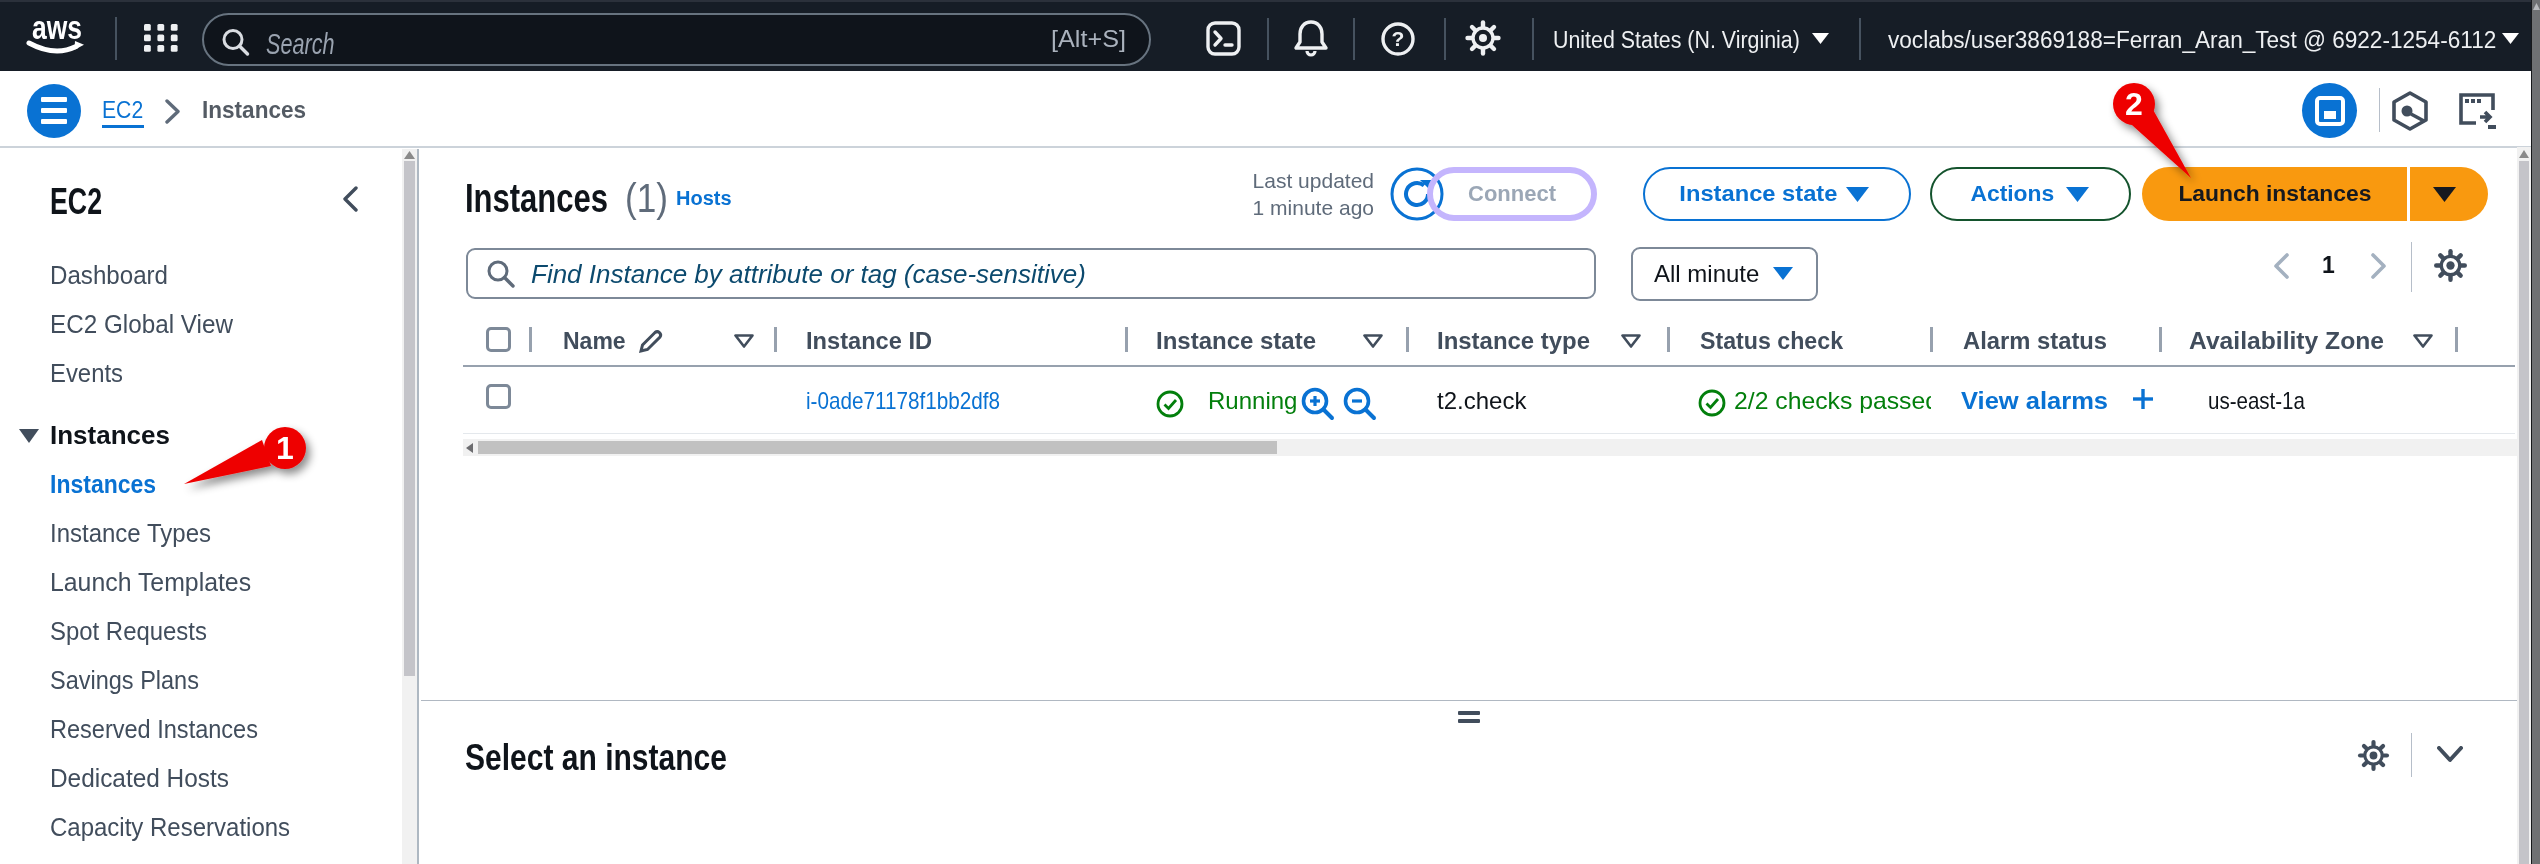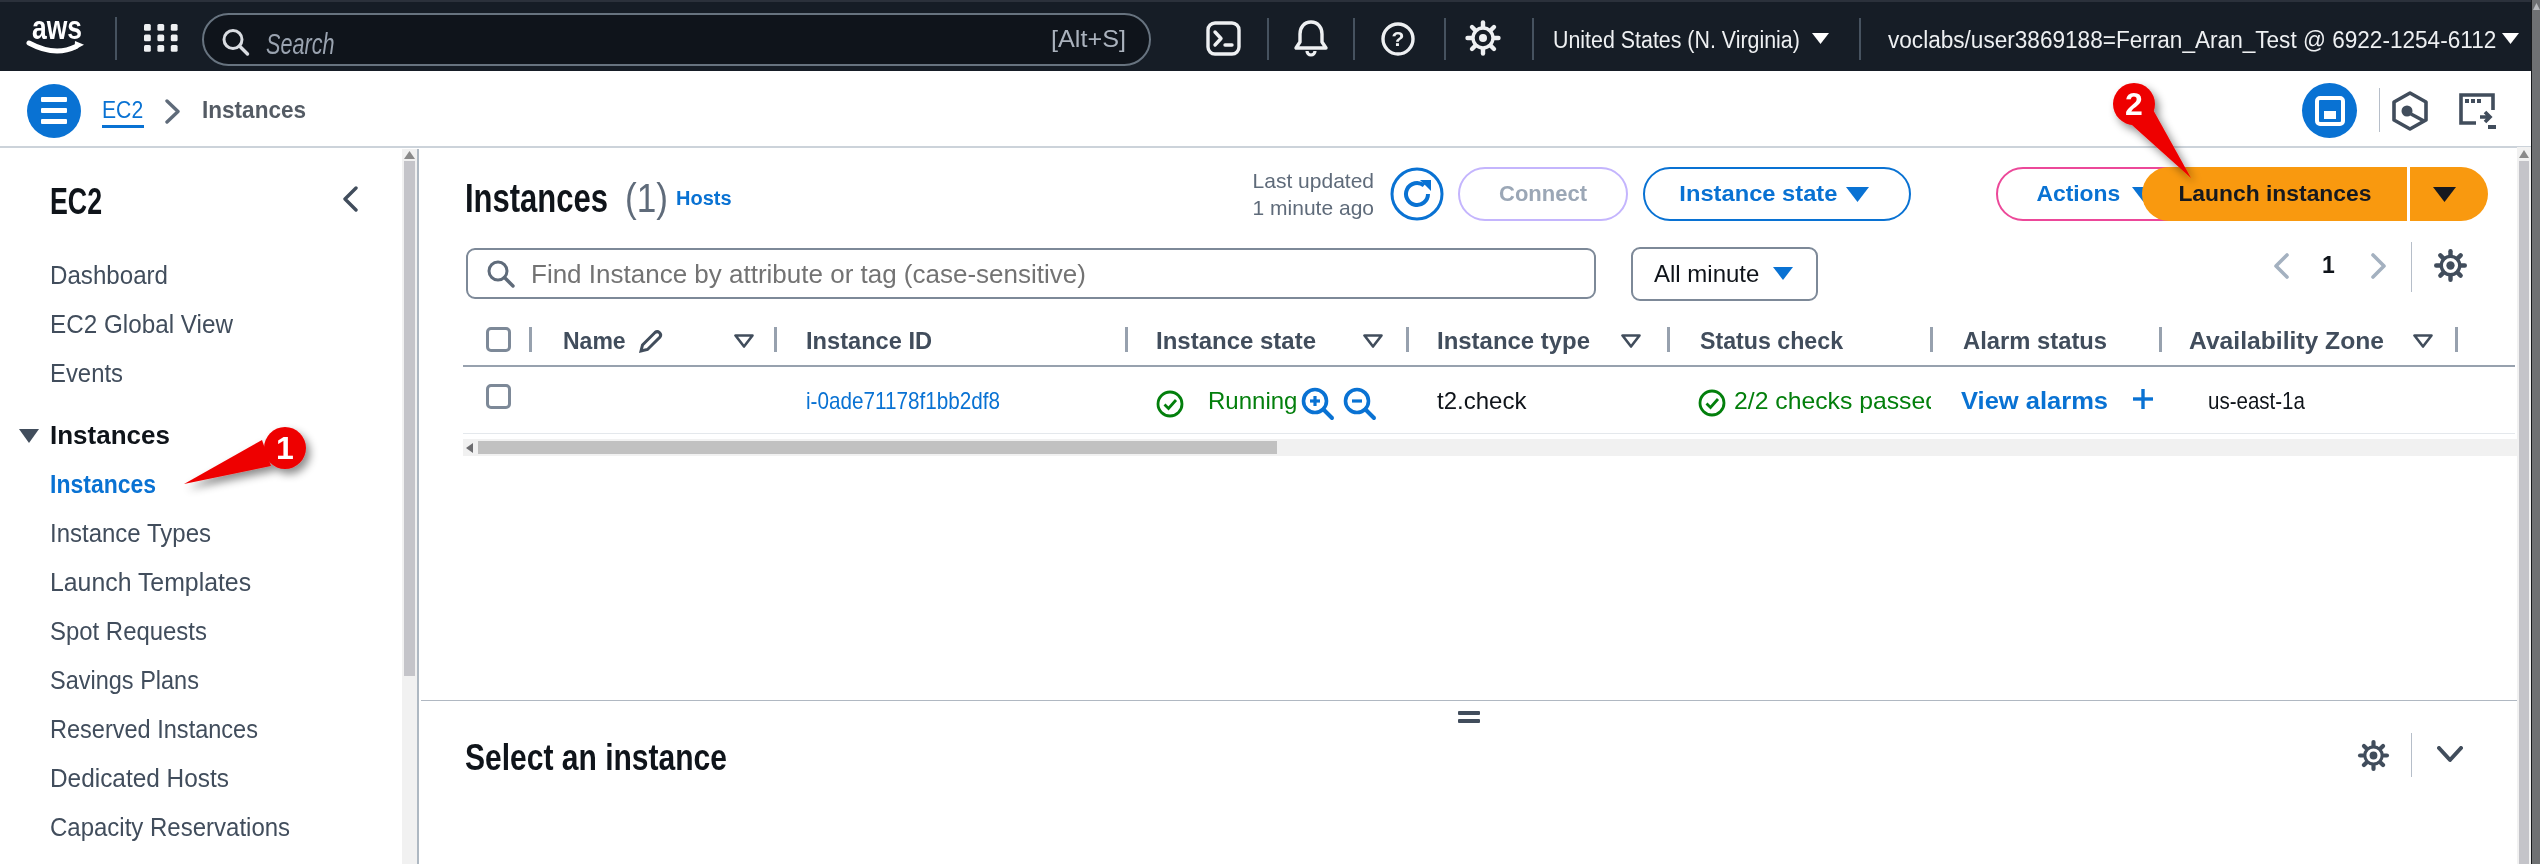--- a/index.html
+++ b/index.html
@@ -23,23 +23,23 @@
 
   
   #sidebar { position:absolute; left:0; top:149px; width:419px; height:715px; background:#fff; border-right:2px solid #aeb8c2; }
   .sitem { color:#414d5c; font-size:26px; }
   #ssb-track { position:absolute; left:402px; top:149px; width:15px; height:715px; background:#f1f1f1; }
   #ssb-thumb { position:absolute; left:404px; top:161px; width:11px; height:515px; background:#c4c4c9; }
 
   
   .btn { position:absolute; top:167px; height:54px; border-radius:27px; font-size:22px; font-weight:bold;
          display:flex; align-items:center; justify-content:center; }
-  #btn-connect { left:1458px; width:170px; border:2px solid #c4b5fd; color:#9ba7b6; }
+  #btn-connect { left:1427px; width:170px; border:6px solid #c4b5fd; color:#9ba7b6; }
   #btn-state { left:1643px; width:268px; border:2px solid #0972d3; color:#0972d3; }
-  #btn-actions { left:1996px; width:201px; border:2px solid #ec4899; color:#0972d3; }
+  #btn-actions { left:1930px; width:201px; border:2px solid #14532d; color:#0972d3; }
   #btn-launch { left:2142px; width:265px; background:#f9990f; color:#16191f; border-radius:27px 0 0 27px; }
   #btn-launch2 { left:2410px; width:78px; background:#f9990f; border-radius:0 27px 27px 0; }
 
   #filterbox { position:absolute; left:466px; top:248px; width:1130px; height:51px; border:2px solid #7d8998; border-radius:9px; }
   #allstates { position:absolute; left:1631px; top:247px; width:187px; height:54px; border:2px solid #7d8998; border-radius:9px; }
 
   
   .colsep { position:absolute; top:327px; width:3px; height:25px; background:#97a1ae; }
   .th { position:absolute; top:330px; font-size:23px; font-weight:bold; color:#414d5c; line-height:1; white-space:pre; transform-origin:0 50%; }
   #thdr-line { position:absolute; left:463px; top:365px; width:2052px; height:2px; background:#97a1ae; }
@@ -226,21 +226,21 @@
   <svg style="margin-right:10px" width="23" height="15" viewBox="0 0 23 15">
       <polygon points="0,0 23,0 11.5,15" fill="#16191f"></polygon>
     </svg>
 </div>
 
 <div id="filterbox"></div>
 <svg class="abs" style="left:486px;top:259px" width="30" height="30" viewBox="0 0 30 30">
   <circle cx="12" cy="12" r="9" fill="none" stroke="#5f6b7a" stroke-width="3"></circle>
   <line x1="18.5" y1="18.5" x2="27" y2="27" stroke="#5f6b7a" stroke-width="3.4" stroke-linecap="round"></line>
 </svg>
-<div class="tx" style="left:531px;top:261px;font-size:26px;color:#737373;">Find Instance by attribute or tag (case-sensitive)</div>
+<div class="tx" style="left:531px;top:261px;font-size:26px;font-style:italic;color:#0c4a6e;">Find Instance by attribute or tag (case-sensitive)</div>
 <div id="allstates"></div>
 <div class="tx" style="left:1654px;top:262px;font-size:24px;color:#0f141a;">All minute</div>
 <svg class="abs" style="left:1773px;top:267px" width="20" height="13" viewBox="0 0 20 13">
     <polygon points="0,0 20,0 10,13" fill="#0972d3"></polygon>
   </svg>
 <svg class="abs" style="left:2271px;top:252px" width="20" height="28" viewBox="0 0 20 28">
   <polyline points="16,3 5,14 16,25" fill="none" stroke="#a4b1c0" stroke-width="3.6" stroke-linecap="round" stroke-linejoin="round"></polyline>
 </svg>
 <div class="tx" style="left:2322px;top:254px;font-size:23px;font-weight:bold;color:#0f141a;">1</div>
 <svg class="abs" style="left:2369px;top:252px" width="20" height="28" viewBox="0 0 20 28">

